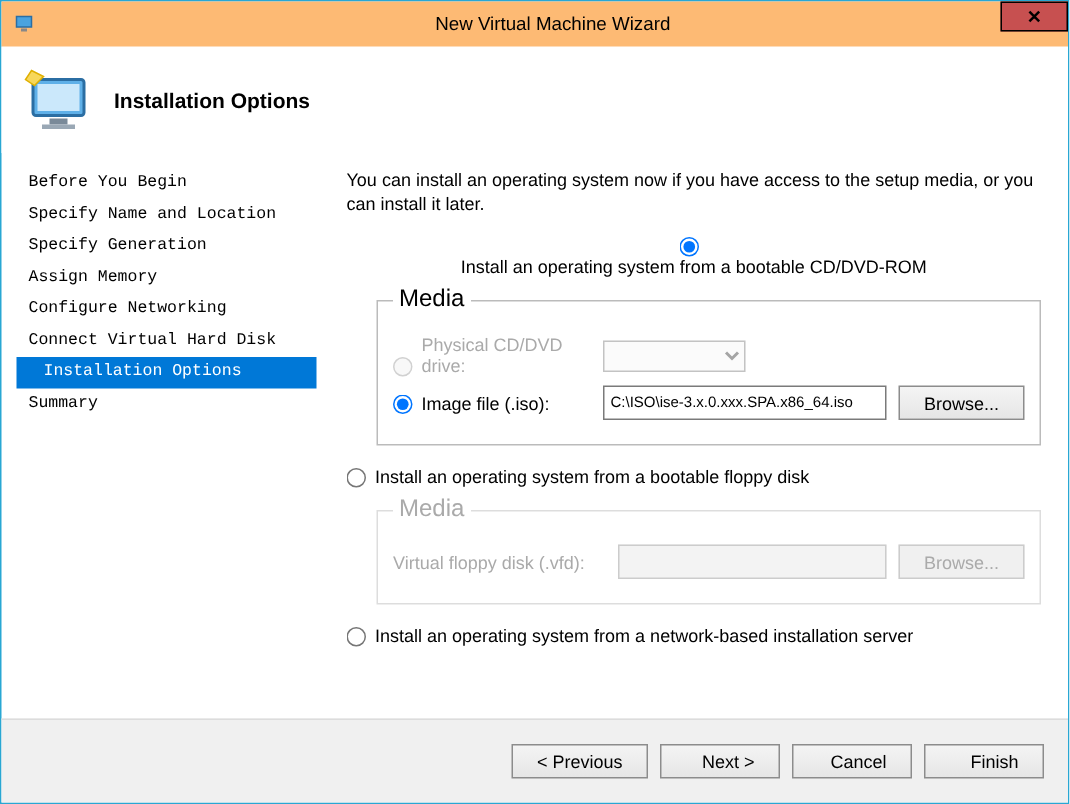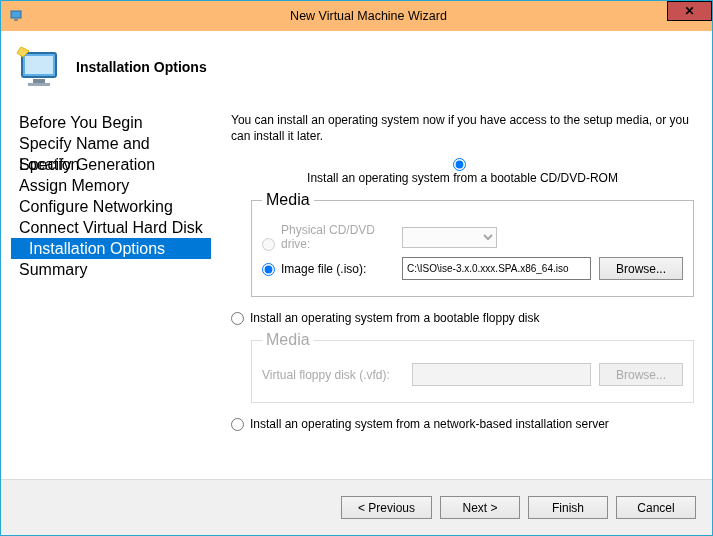--- a/index.html
+++ b/index.html
@@ -8,42 +8,42 @@
   .titlebar { height: 30px; background: #fdba74; display: flex; align-items: center; position: relative; }
   .titlebar .app-icon { width: 16px; height: 16px; margin-left: 8px; }
   .titlebar .title { flex: 1; text-align: center; font-size: 12.5px; color: #000; }
   .close-btn { width: 45px; height: 20px; background: #c75050; border: 1px solid #000; display: flex; align-items: center; justify-content: center; position: absolute; right: 0; top: 0; }
   .close-btn span { font-weight: bold; font-size: 12px; }
   .header { display: flex; align-items: center; padding: 8px 12px 8px 12px; background: #fff; }
   .header .big-icon { width: 55px; height: 55px; margin-right: 8px; }
   .header h1 { font-size: 14px; font-weight: 600; color: #000; margin: 0; }
   .body { flex: 1; display: flex; padding: 10px 10px 0 10px; overflow: hidden; }
   .sidebar { width: 200px; display: flex; flex-direction: column; }
-  .sidebar-item { height: 21px; line-height: 21px; padding-left: 8px; font-size: 16px; color: #000; cursor: default; }
+  .sidebar-item { height: 21px; line-height: 21px; padding-left: 8px; font-size: 11px; color: #000; cursor: default; font-family: Liberation Mono, monospace; }
   .sidebar-item.selected { background: #0078d7; color: #fff; padding-left: 18px; }
   .content { flex: 1; padding: 0 8px 0 20px; font-size: 12px; }
   .intro { margin: 0 0 14px 0; line-height: 1.35; }
   .opt-row { display: flex; align-items: center; margin-bottom: 6px; }
   .opt-row input[type=radio] { margin: 0 6px 0 0; width: 13px; height: 13px; }
   .opt-row label { font-size: 12px; }
   fieldset { border: 1px solid #bbb; margin: 6px 0 14px 20px; padding: 8px 10px 10px 10px; }
   fieldset.disabled { border-color: #ddd; }
   fieldset legend { font-size: 16px; padding: 0 4px; color: #000; }
   fieldset.disabled legend { color: #aaa; }
   .field-row { display: flex; align-items: center; margin: 6px 0; }
   .field-row .flabel { width: 140px; color: #000; display: flex; align-items: flex-end; }
   .field-row .flabel.disabled { color: #aaa; }
   .field-row input[type=radio] { margin: 0 6px 0 0; width: 13px; height: 13px; }
   select.combo { width: 95px; height: 21px; border: 1px solid #aaa; background: #fafafa; }
   input.textbox { flex: 1; height: 23px; border: 1px solid #7a7a7a; padding: 0 4px; font-size: 10px; font-family: inherit; margin-right: 8px; }
   input.textbox[disabled] { background: #f3f3f3; border-color: #ccc; }
   .btn { min-width: 72px; height: 23px; background: linear-gradient(#f4f4f4,#e6e6e6); border: 1px solid #8c8c8c; font-size: 12px; cursor: default; padding: 0 16px; }
   .btn[disabled] { color: #aaa; border-color: #ccc; background: #f0f0f0; }
   .footer { height: 56px; background: #f0f0f0; border-top: 1px solid #dcdcdc; display: flex; align-items: center; justify-content: flex-end; padding: 0 16px; gap: 8px; }
-  .footer .btn { min-width: 80px; }
+  .footer .btn { min-width: 80px; text-align: right; }
 </style>
 </head>
 <body>
 
 <div class="window">
 
   <div class="titlebar">
     <span class="app-icon">
       <svg width="16" height="16" viewBox="0 0 16 16">
         <rect x="2" y="3" width="10" height="7" fill="#4aa3df" stroke="#2b6ea3"></rect>
@@ -125,17 +125,17 @@
       <div class="opt-row" style="margin-top:6px;">
         <input type="radio" name="inst" style="">
         <label>Install an operating system from a network-based installation server</label>
       </div>
     </div>
   </div>
 
   <div class="footer">
     <button class="btn">&lt; Previous</button>
     <button class="btn">Next &gt;</button>
+    <button class="btn">Cancel</button>
     <button class="btn">Finish</button>
-    <button class="btn">Cancel</button>
   </div>
 
 </div>
 
 </body></html>

